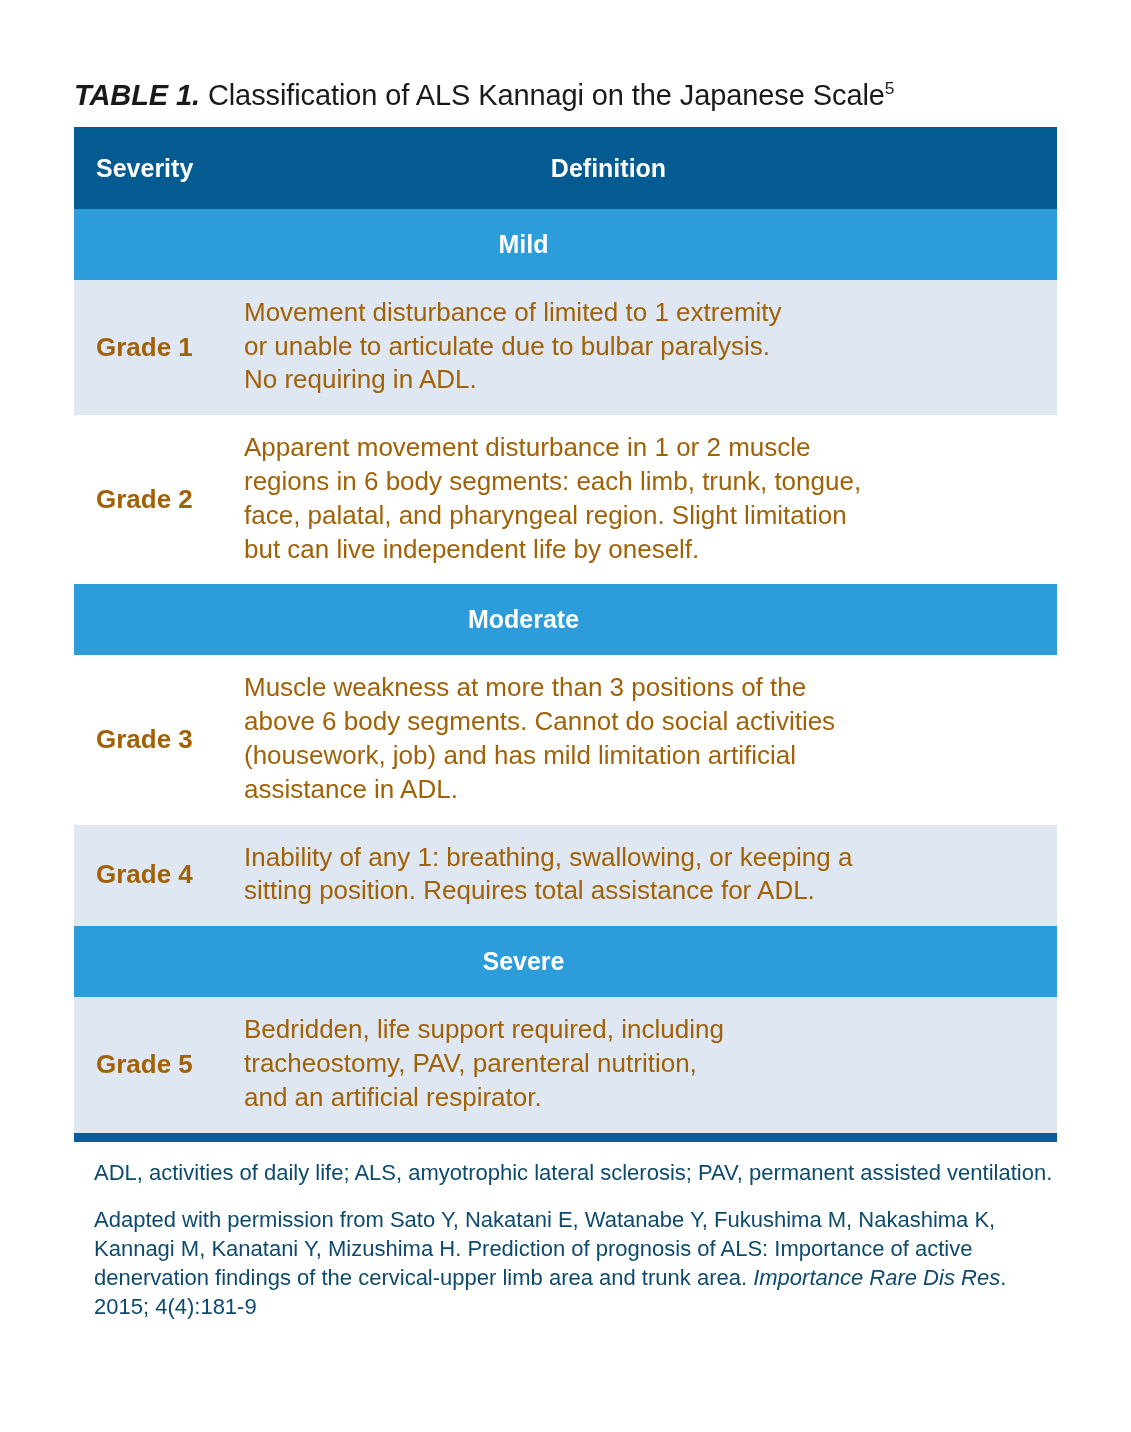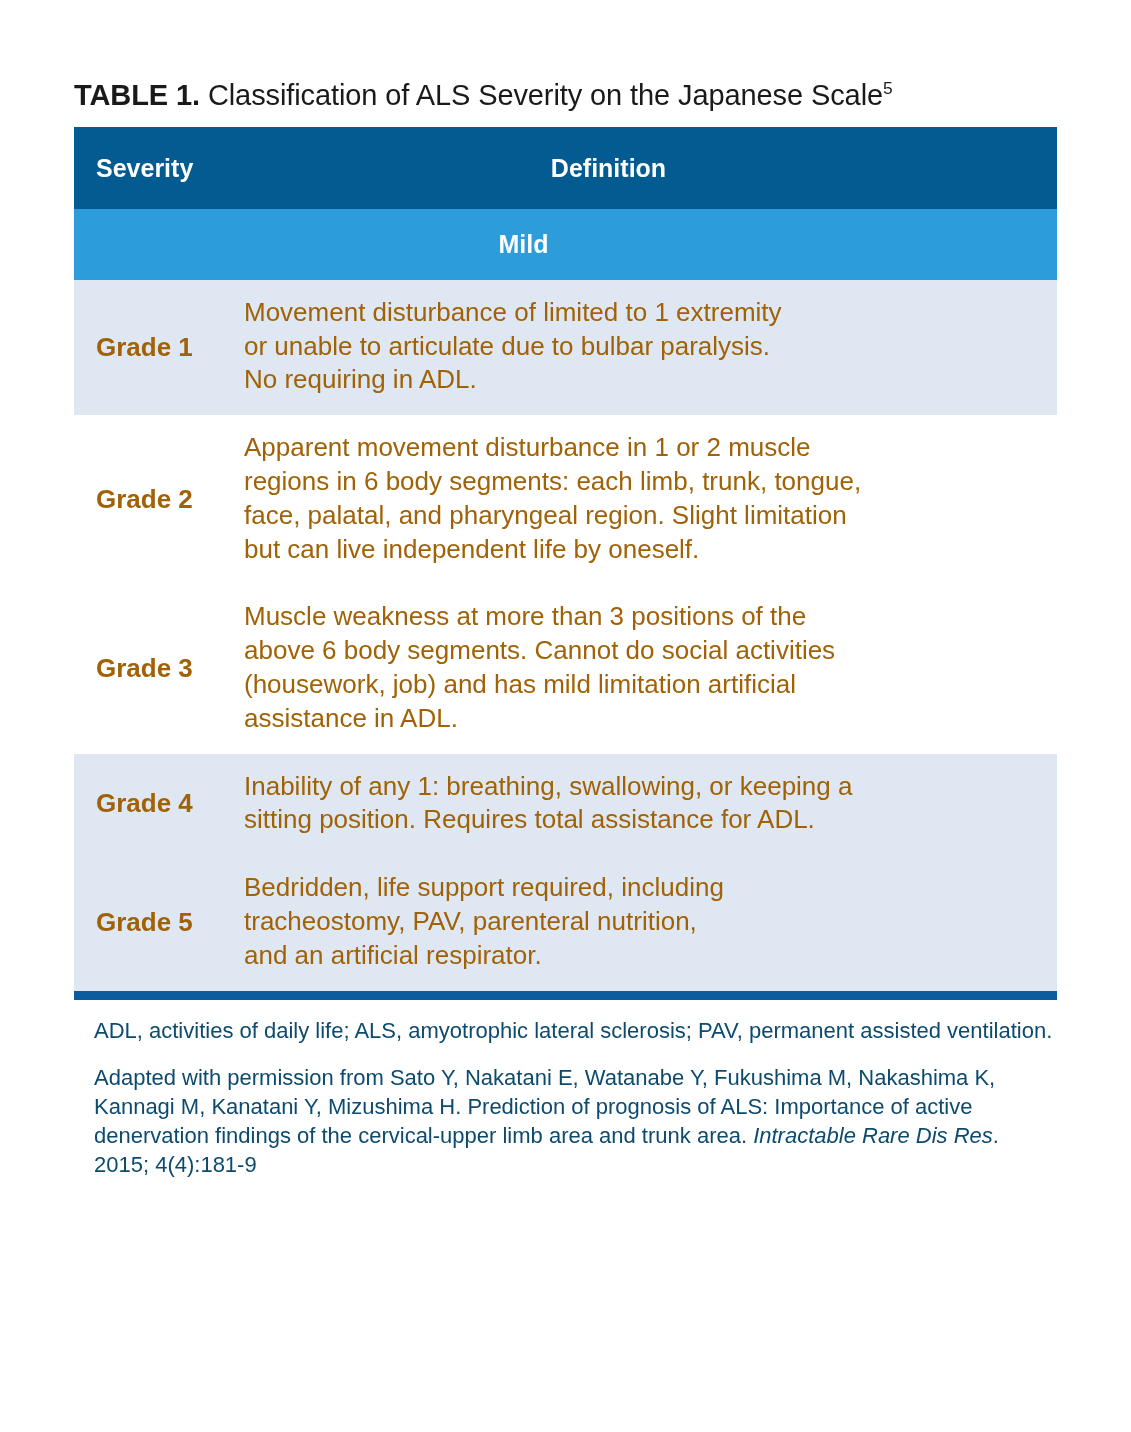--- a/index.html
+++ b/index.html
@@ -26,20 +26,21 @@
   .table-title {
     padding-top: 78px;
     font-size: 29px;
     line-height: 1.2;
     color: #1a1a1a;
     letter-spacing: -0.1px;
     white-space: nowrap;
   }
   .table-title .label {
     font-weight: bold;
+    font-style: italic;
   }
   .table-title .caption {
     font-weight: normal;
   }
   .table-title sup {
     font-size: 0.6em;
     vertical-align: super;
     line-height: 0;
   }
 
@@ -135,21 +136,21 @@
     font-style: italic;
   }
 </style>
 </head>
 <body>
 
 <div class="page">
 
   <div class="table-title">
     <span class="label">TABLE 1.</span>
-    <span class="caption">Classification of ALS Severity on the Japanese Scale</span><sup>5</sup>
+    <span class="caption">Classification of ALS Kannagi on the Japanese Scale</span><sup>5</sup>
   </div>
 
   <table class="severity-table">
     <colgroup>
       <col class="c-severity">
       <col class="c-definition">
     </colgroup>
     <thead>
       <tr class="head-row">
         <th class="head-severity">Severity</th>
@@ -174,52 +175,58 @@
       <tr class="data-row plain">
         <td class="cell-grade">Grade 2</td>
         <td class="cell-definition">
           <span class="def-line">Apparent movement disturbance in 1 or 2 muscle</span>
           <span class="def-line">regions in 6 body segments: each limb, trunk, tongue,</span>
           <span class="def-line">face, palatal, and pharyngeal region. Slight limitation</span>
           <span class="def-line">but can live independent life by oneself.</span>
         </td>
       </tr>
 
+      <tr class="band-row">
+        <td colspan="2">Moderate</td>
+      </tr>
 
       <tr class="data-row plain">
         <td class="cell-grade">Grade 3</td>
         <td class="cell-definition">
           <span class="def-line">Muscle weakness at more than 3 positions of the</span>
           <span class="def-line">above 6 body segments. Cannot do social activities</span>
           <span class="def-line">(housework, job) and has mild limitation artificial</span>
           <span class="def-line">assistance in ADL.</span>
         </td>
       </tr>
 
       <tr class="data-row shaded">
         <td class="cell-grade">Grade 4</td>
         <td class="cell-definition">
           <span class="def-line">Inability of any 1: breathing, swallowing, or keeping a</span>
           <span class="def-line">sitting position. Requires total assistance for ADL.</span>
         </td>
       </tr>
 
+      <tr class="band-row">
+        <td colspan="2">Severe</td>
+      </tr>
 
       <tr class="data-row shaded">
         <td class="cell-grade">Grade 5</td>
         <td class="cell-definition">
           <span class="def-line">Bedridden, life support required, including</span>
           <span class="def-line">tracheostomy, PAV, parenteral nutrition,</span>
           <span class="def-line">and an artificial respirator.</span>
         </td>
       </tr>
 
     </tbody>
   </table>
 
   <div class="table-bottom-rule"></div>
 
   <div class="footnotes">
     <div class="footnote">ADL, activities of daily life; ALS, amyotrophic lateral sclerosis; PAV, permanent assisted ventilation.</div>
-    <div class="footnote"><span>Adapted with permission from Sato Y, Nakatani E, Watanabe Y, Fukushima M, Nakashima K, Kannagi M, Kanatani Y, Mizushima H. Prediction of prognosis of ALS: Importance of active denervation findings of the cervical-upper limb area and trunk area. </span><span class="journal">Intractable Rare Dis Res</span><span>. 2015; 4(4):181-9</span></div>
+    <div class="footnote"><span>Adapted with permission from Sato Y, Nakatani E, Watanabe Y, Fukushima M, Nakashima K, Kannagi M, Kanatani Y, Mizushima H. Prediction of prognosis of ALS: Importance of active denervation findings of the cervical-upper limb area and trunk area. </span><span class="journal">Importance Rare Dis Res</span><span>. 2015; 4(4):181-9</span></div>
   </div>
 
 </div>
 
 </body></html>

